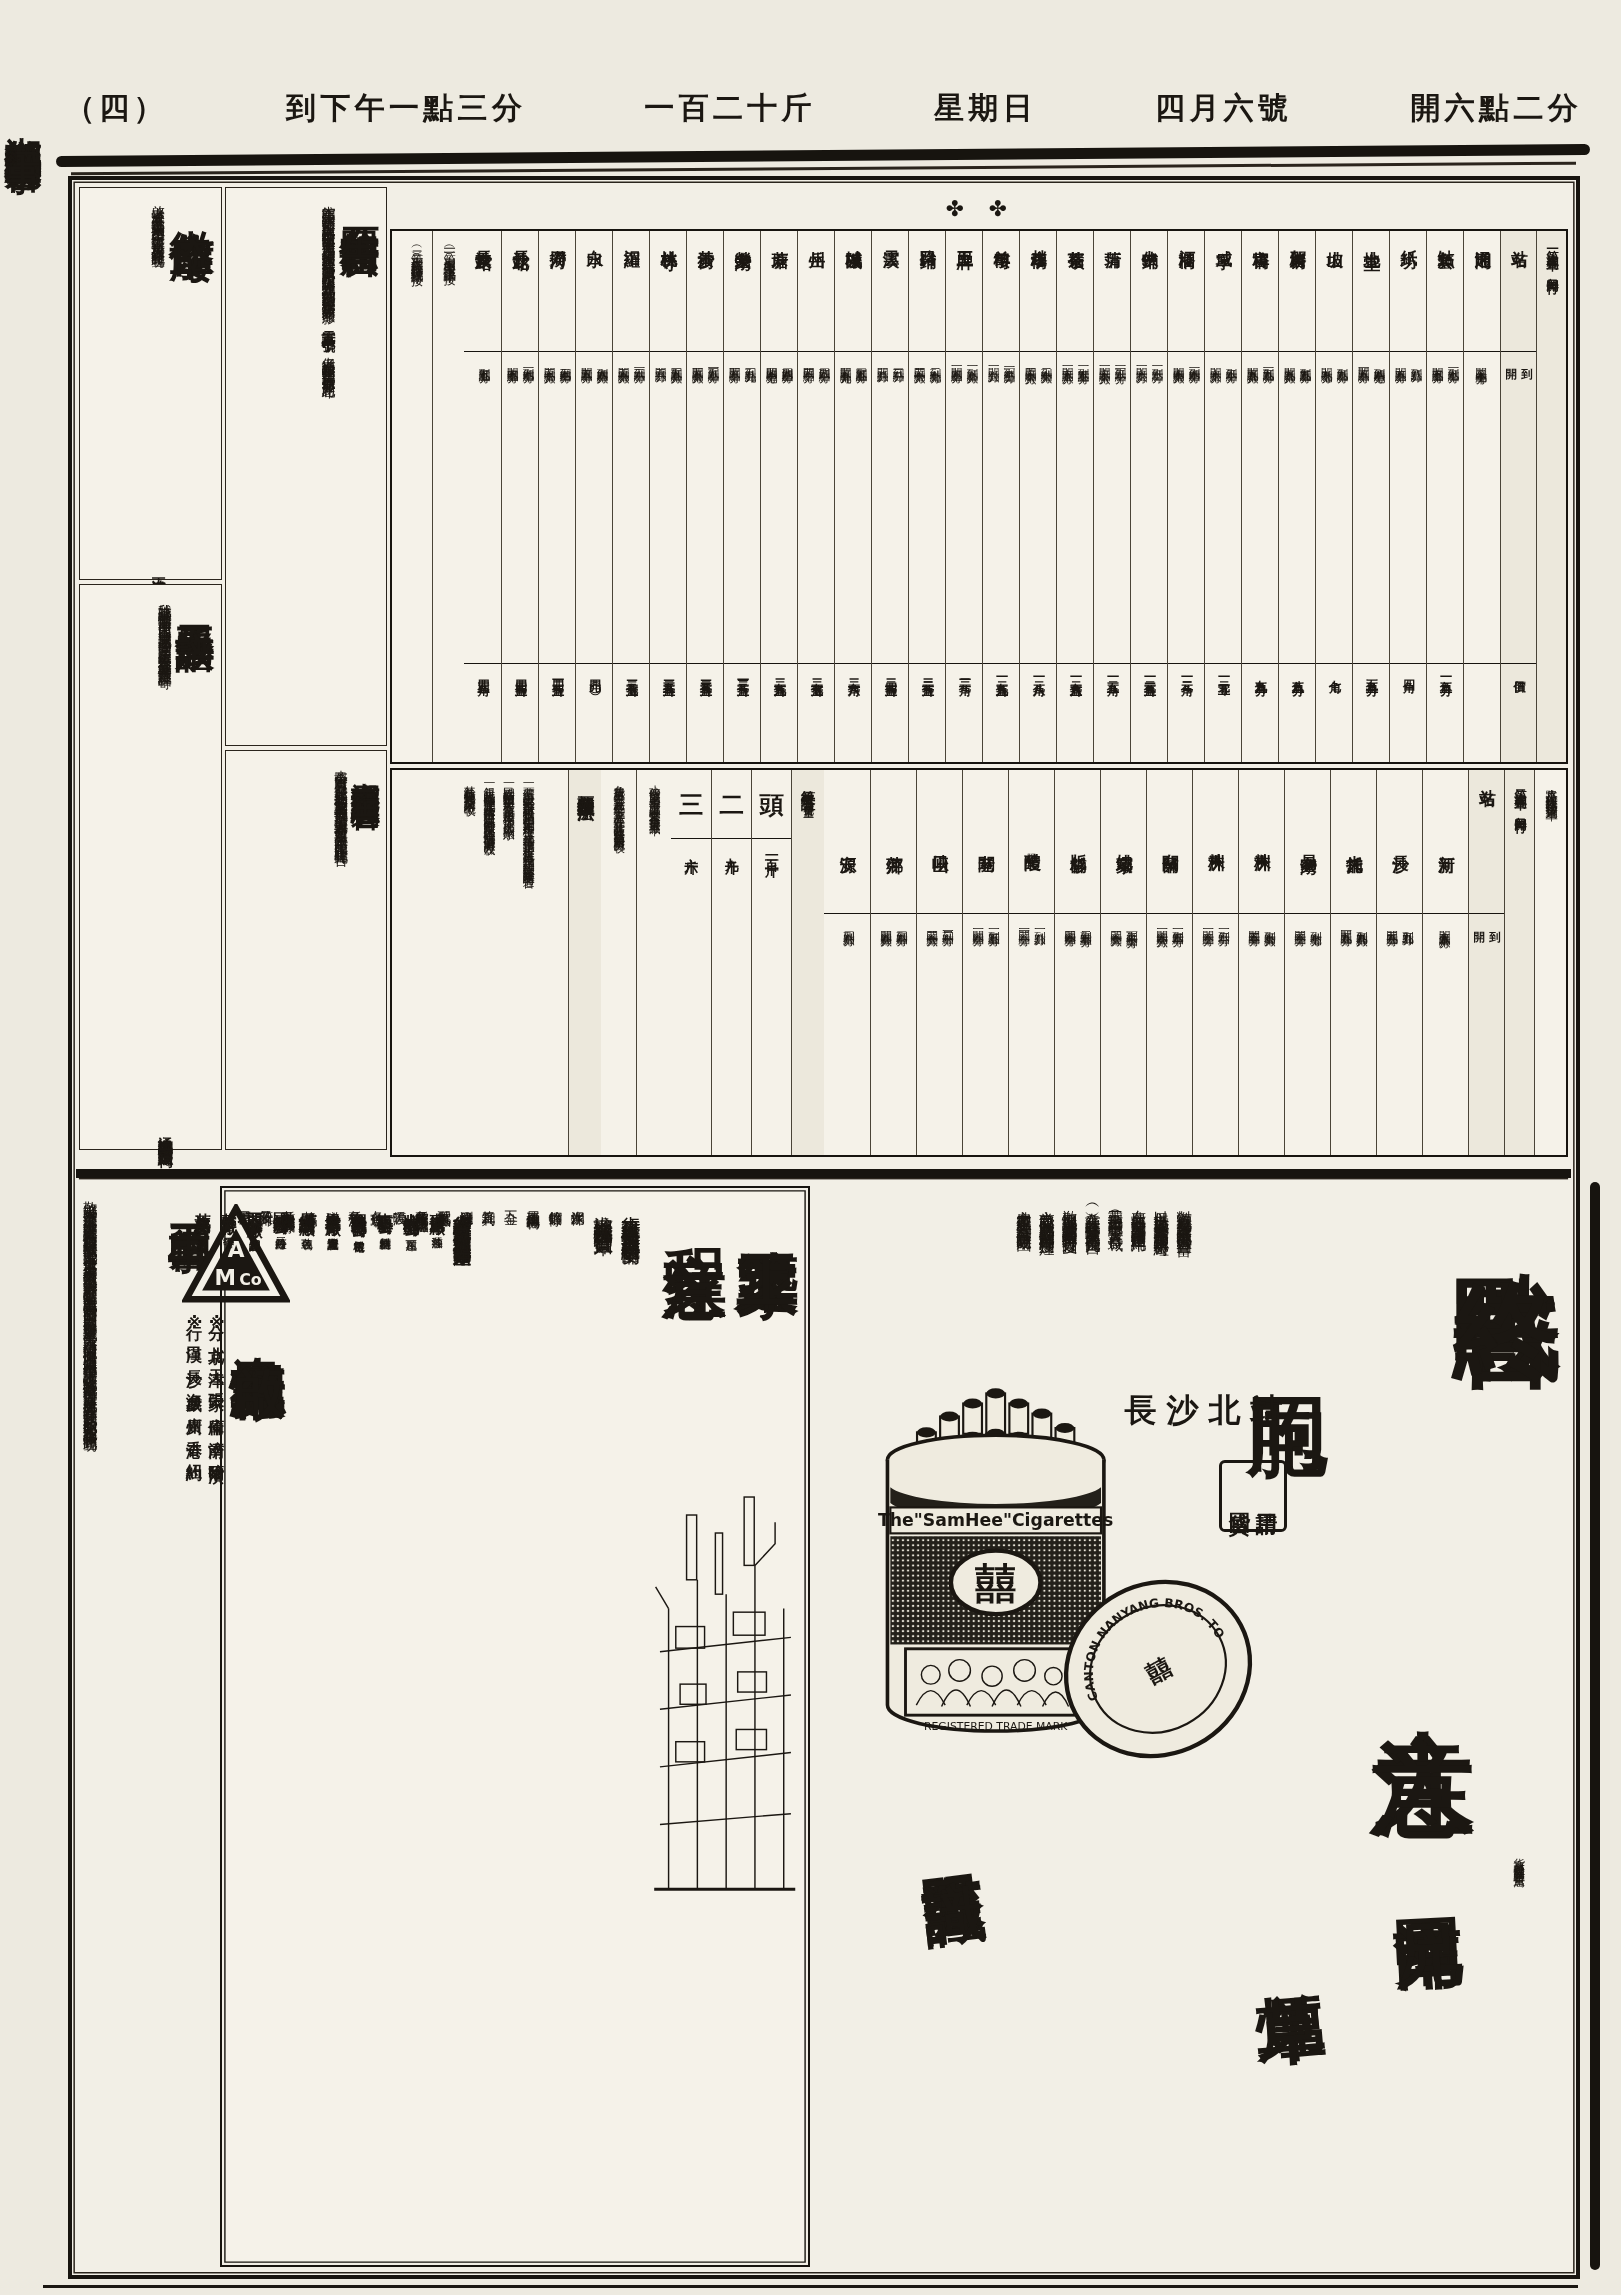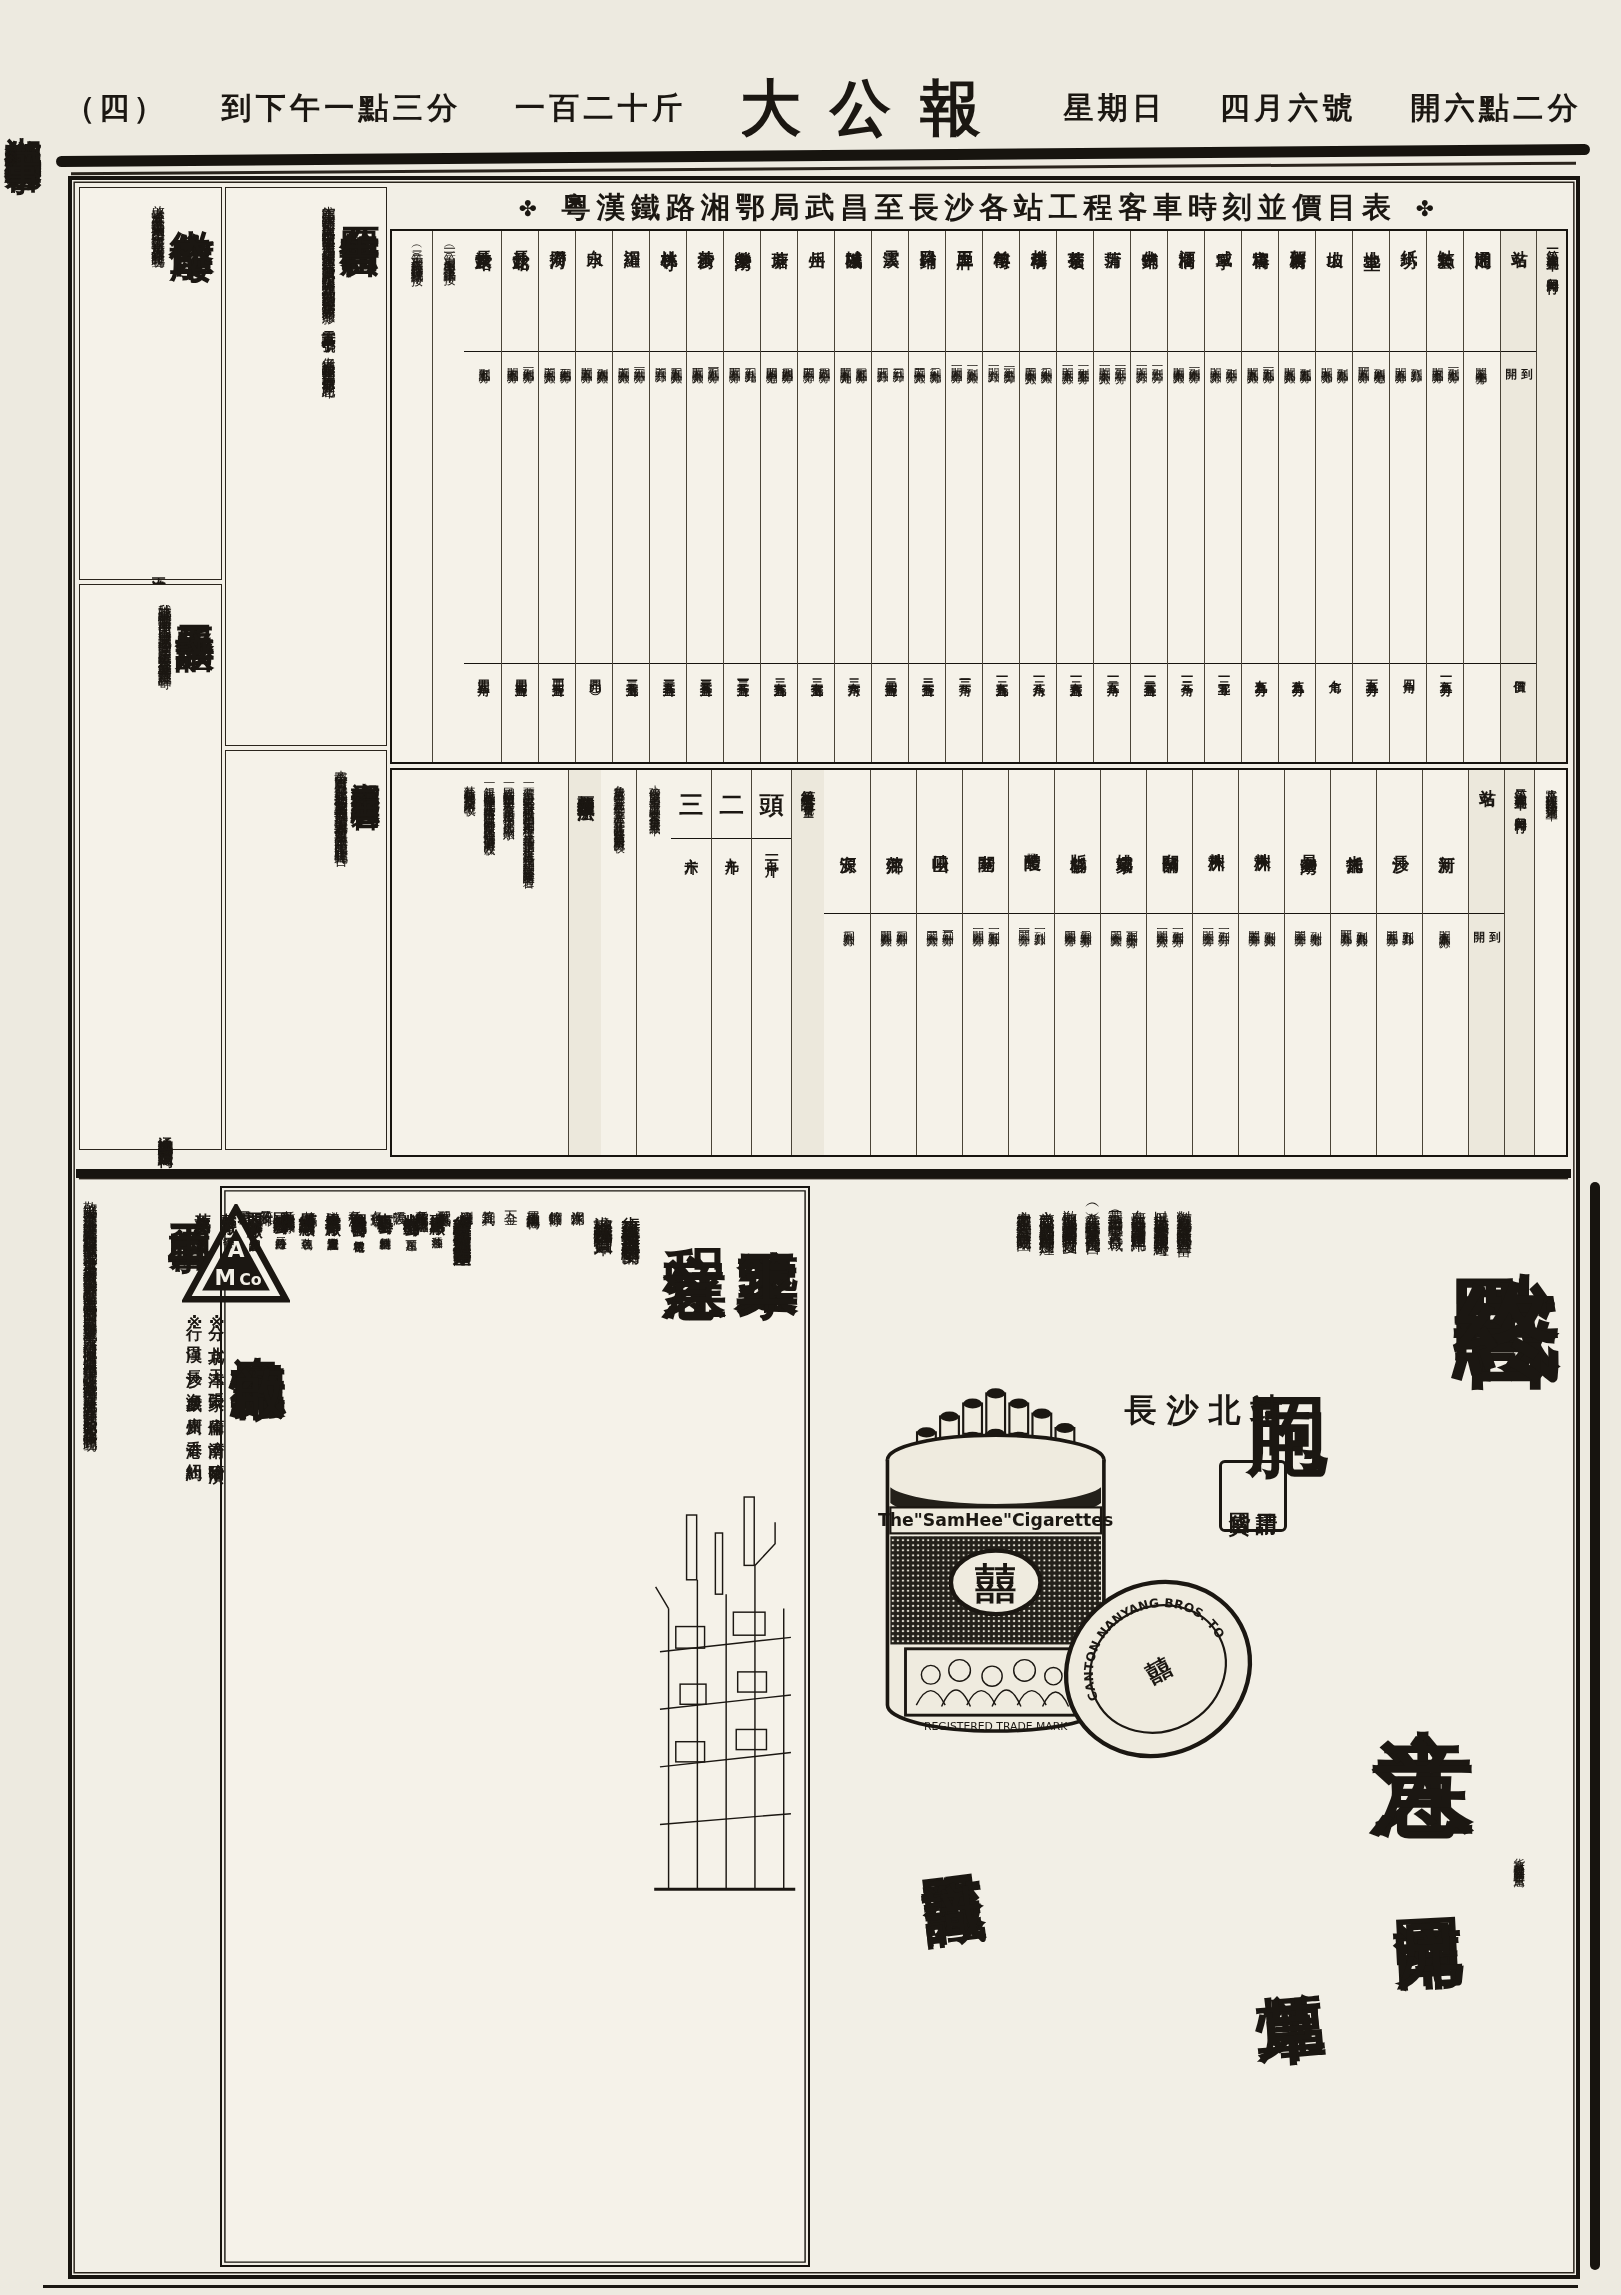--- a/index.html
+++ b/index.html
@@ -187,41 +187,39 @@
 </style>
 </head>
 <body>
 
 <div class="page">
 
   <div class="masthead">
     <span>開六點二分</span>
     <span>四月六號</span>
     <span>星期日</span>
-    <span class="paper-name">大公報</span>
     <span>一百二十斤</span>
     <span>到下午一點三分</span>
     <span>（四）</span>
   </div>
   <div class="fold-line"></div>
   <div class="fold-line2"></div>
 
   <div class="mine-strip">
     <div class="v big">湘鄉鶴龜山亞利煤礦公司特別啓事</div>
     <div class="v small">同人等遵照部令</div>
   </div>
 
   <div class="frame">
 
     <div class="top-zone">
 
       <div class="table-block">
         <div class="tt-title">
           <span class="deco">✤</span>
-          <span>粵漢鐵路湘鄂局武昌至長沙各站工程客車時刻並價目表</span>
           <span class="deco">✤</span>
         </div>
 
         <div class="band band1">
           <div class="tcol train-col">
             <div class="v">第一次旅客列車</div>
             <div class="v" style="margin-top:10px">每日開行</div>
           </div>
           <div class="tcol label-col">
             <div class="sec-name">

